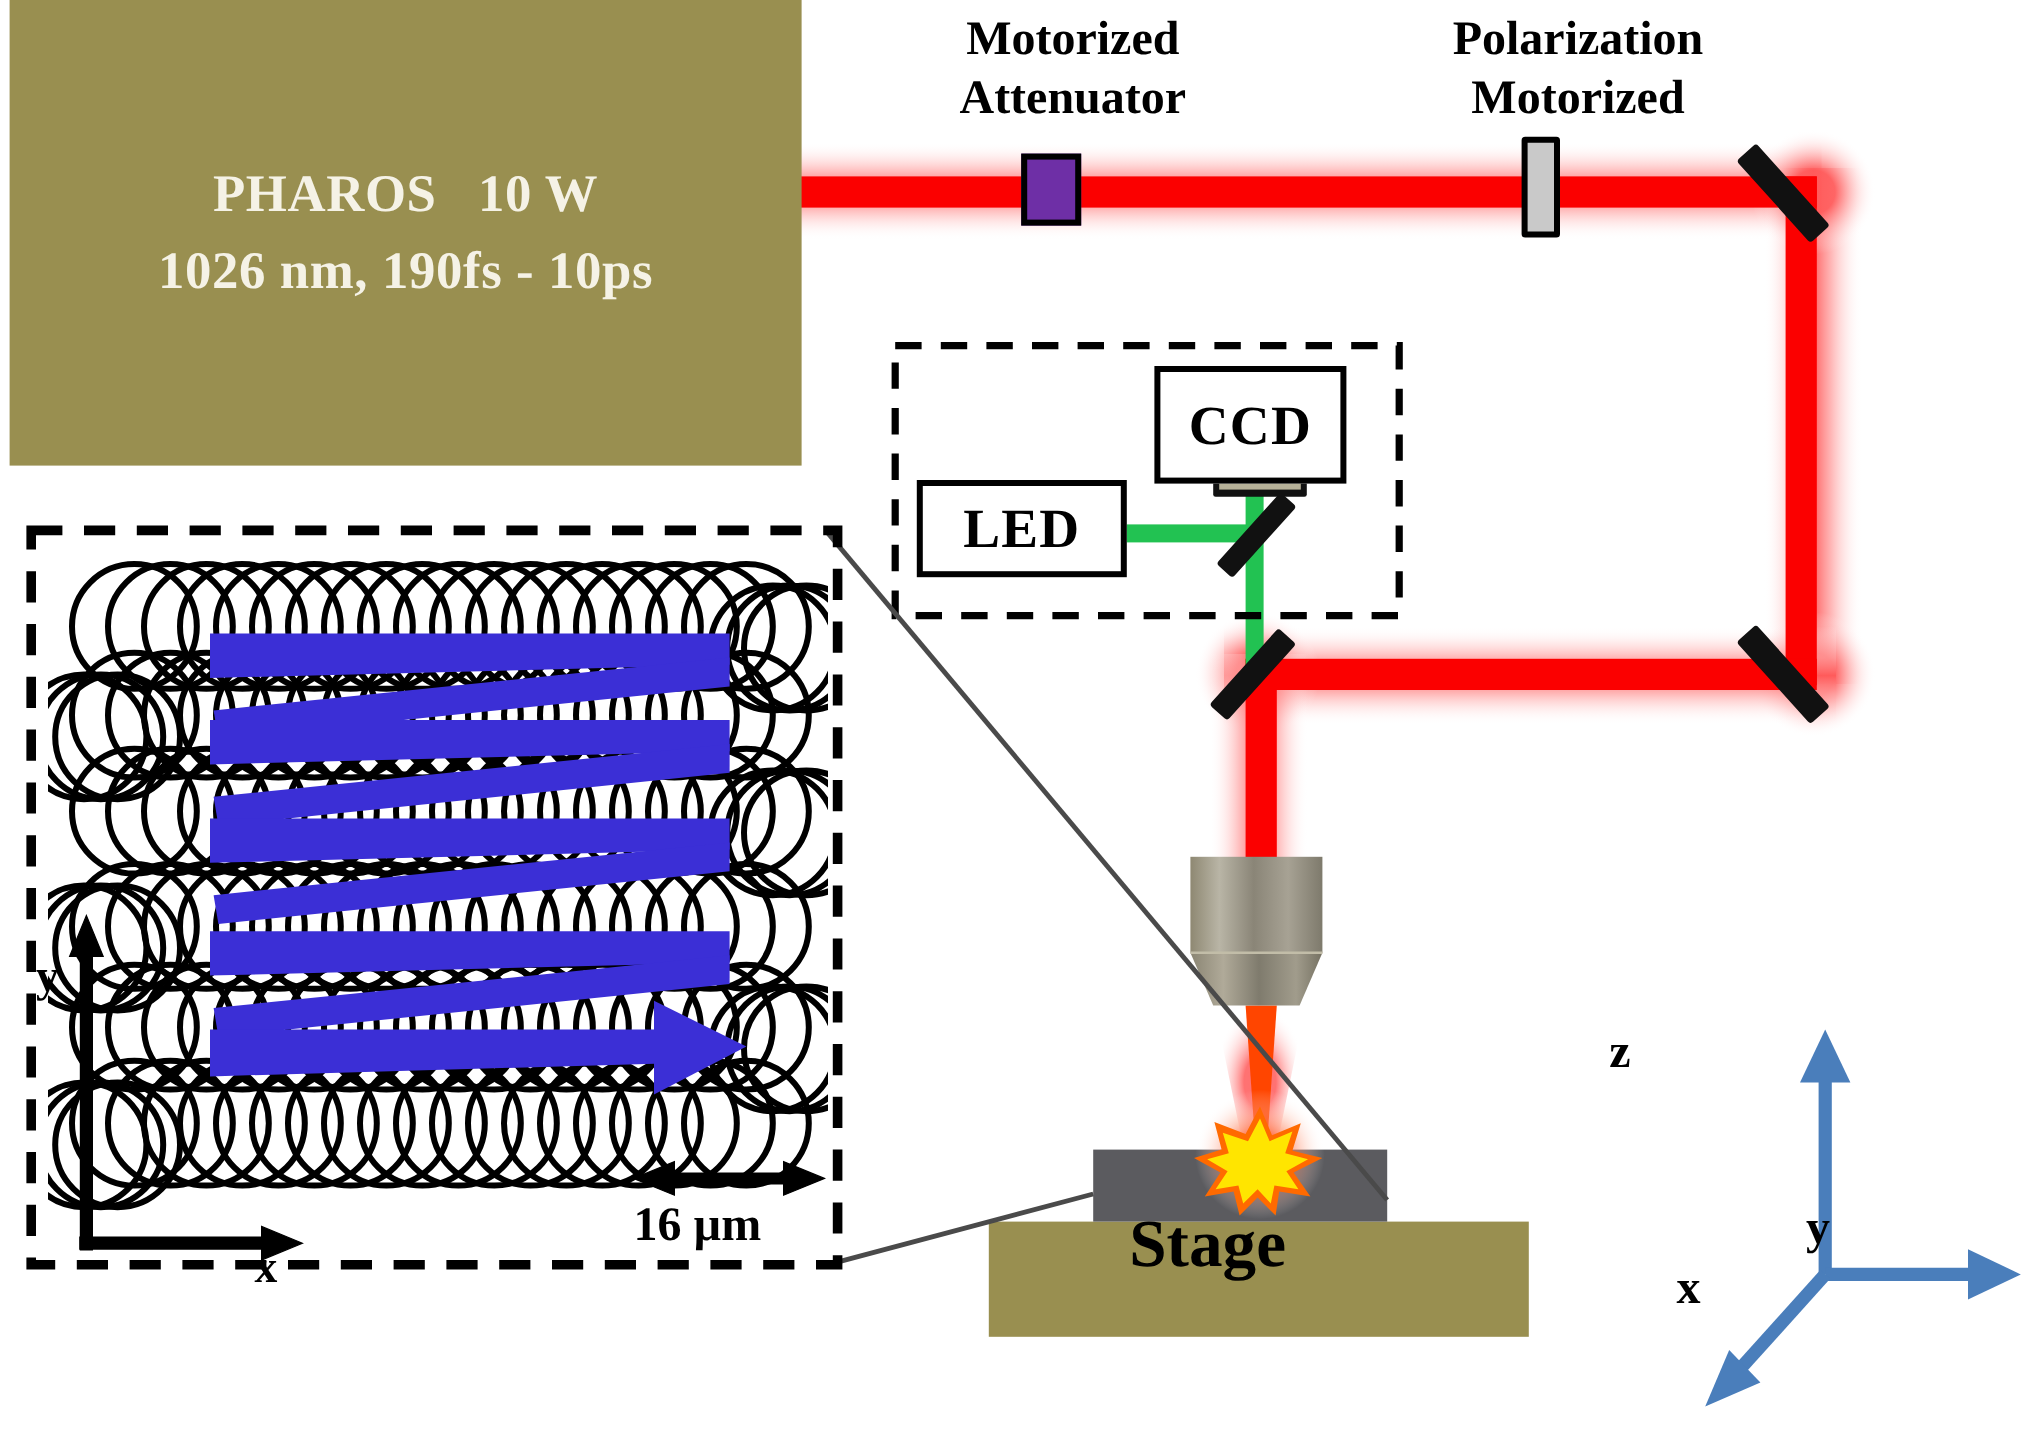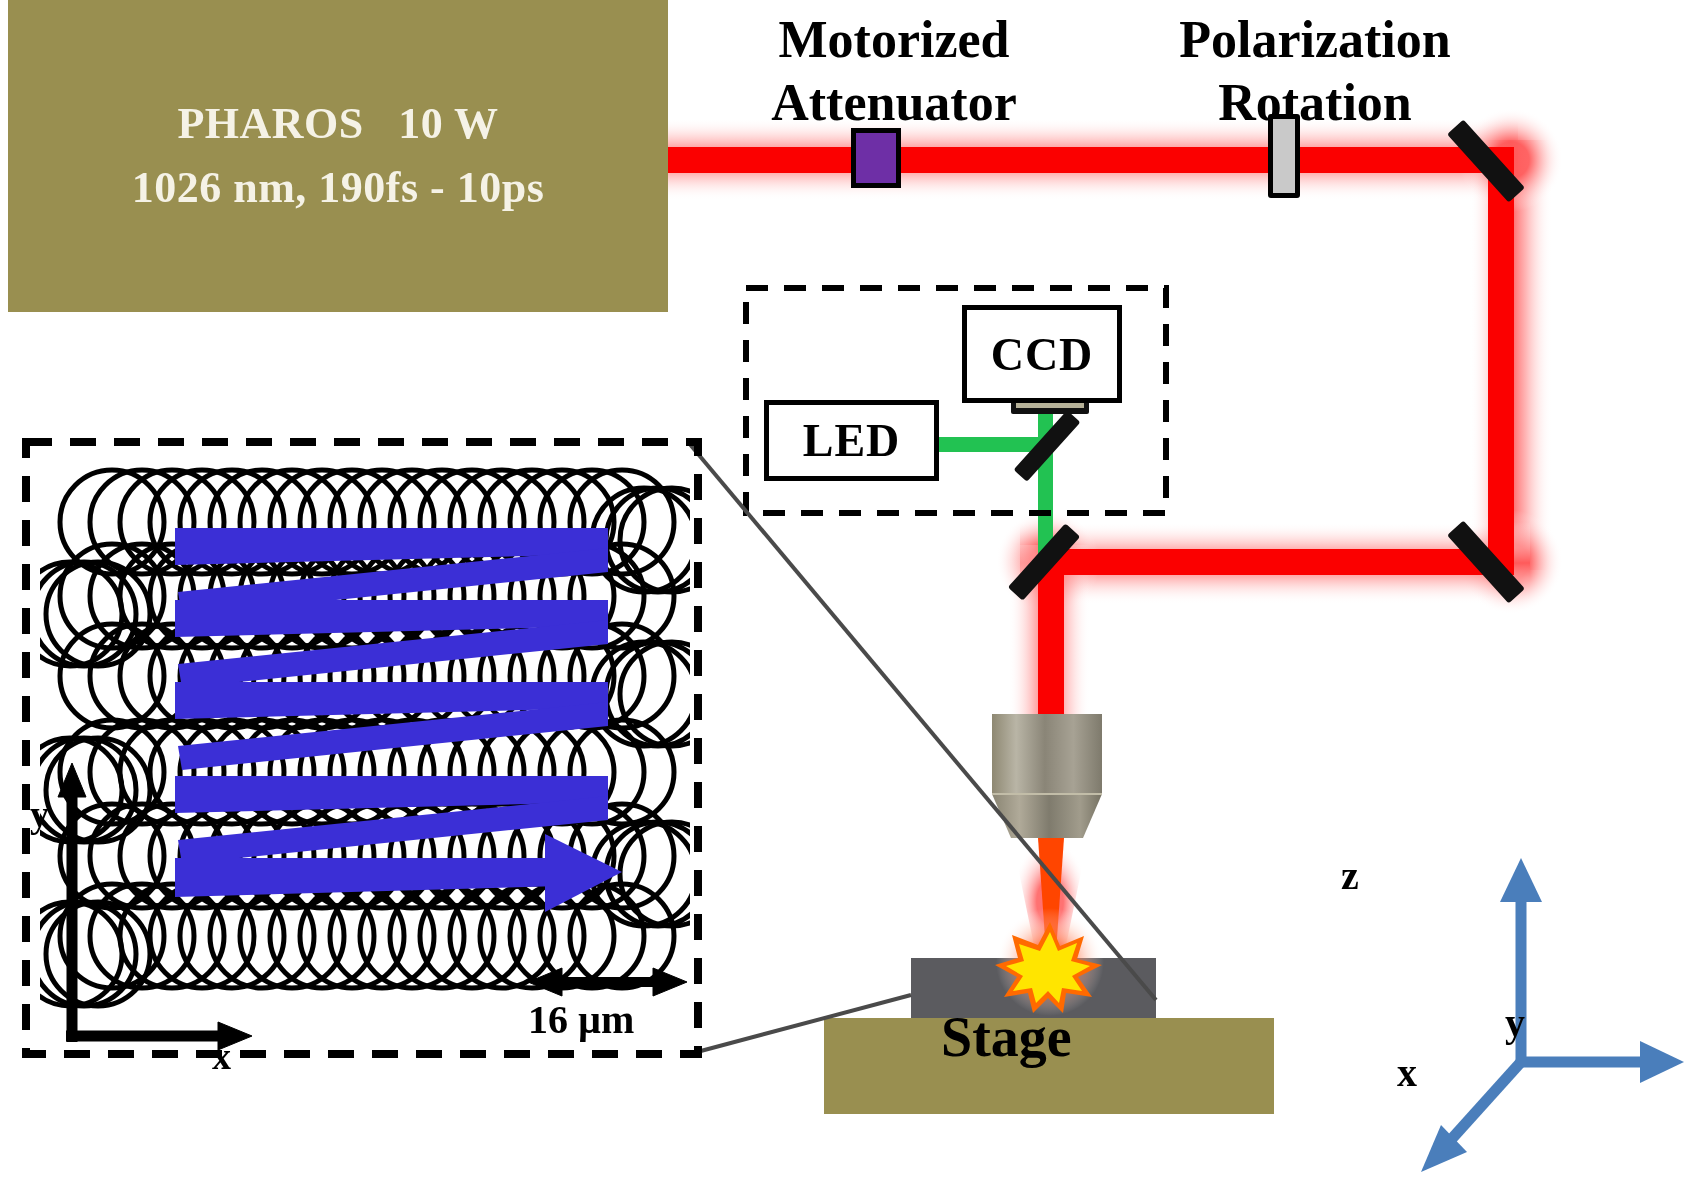--- a/index.html
+++ b/index.html
@@ -19,39 +19,39 @@
     position: absolute;
     inset: 0;
     width: 1698px;
     height: 1194px;
   }
   .abs { position: absolute; }
 
   
   .laser-box {
     left: 8px; top: 0px;
-    width: 660px; height: 312px;
+    width: 660px; height: 388px;
     background: #998f50;
     display: flex;
     flex-direction: column;
     align-items: center;
     justify-content: center;
     color: #f5f2e6;
     font-weight: bold;
     font-size: 44px;
     line-height: 1.45;
     letter-spacing: 0.5px;
   }
   .laser-line-1 { white-space: pre; }
   .laser-line-2 { white-space: pre; }
 
   
   .comp-label {
     font-weight: bold;
-    font-size: 52px;
+    font-size: 40px;
     line-height: 1.22;
     color: #000;
     text-align: center;
     white-space: pre-line;
   }
   #label-attenuator { left: 744px; top: 8px; width: 300px; }
   #label-polarization { left: 1160px; top: 8px; width: 310px; }
 
   
   .optic {
@@ -409,21 +409,21 @@
 
   <div class="abs laser-box">
     <div class="laser-line-1">PHAROS   10 W</div>
     <div class="laser-line-2">1026 nm, 190fs - 10ps</div>
   </div>
 
   <div class="abs comp-label" id="label-attenuator">Motorized
 Attenuator</div>
 
   <div class="abs comp-label" id="label-polarization">Polarization
-Rotation</div>
+Motorized</div>
 
   <div class="abs optic" id="attenuator-element"></div>
 
   <div class="abs optic" id="polarizer-element"></div>
 
   <div class="abs instr-box" id="ccd-box">CCD</div>
 
   <div class="abs instr-box" id="led-box">LED</div>
 
   <div class="abs plain-label" id="stage-label">Stage</div>

